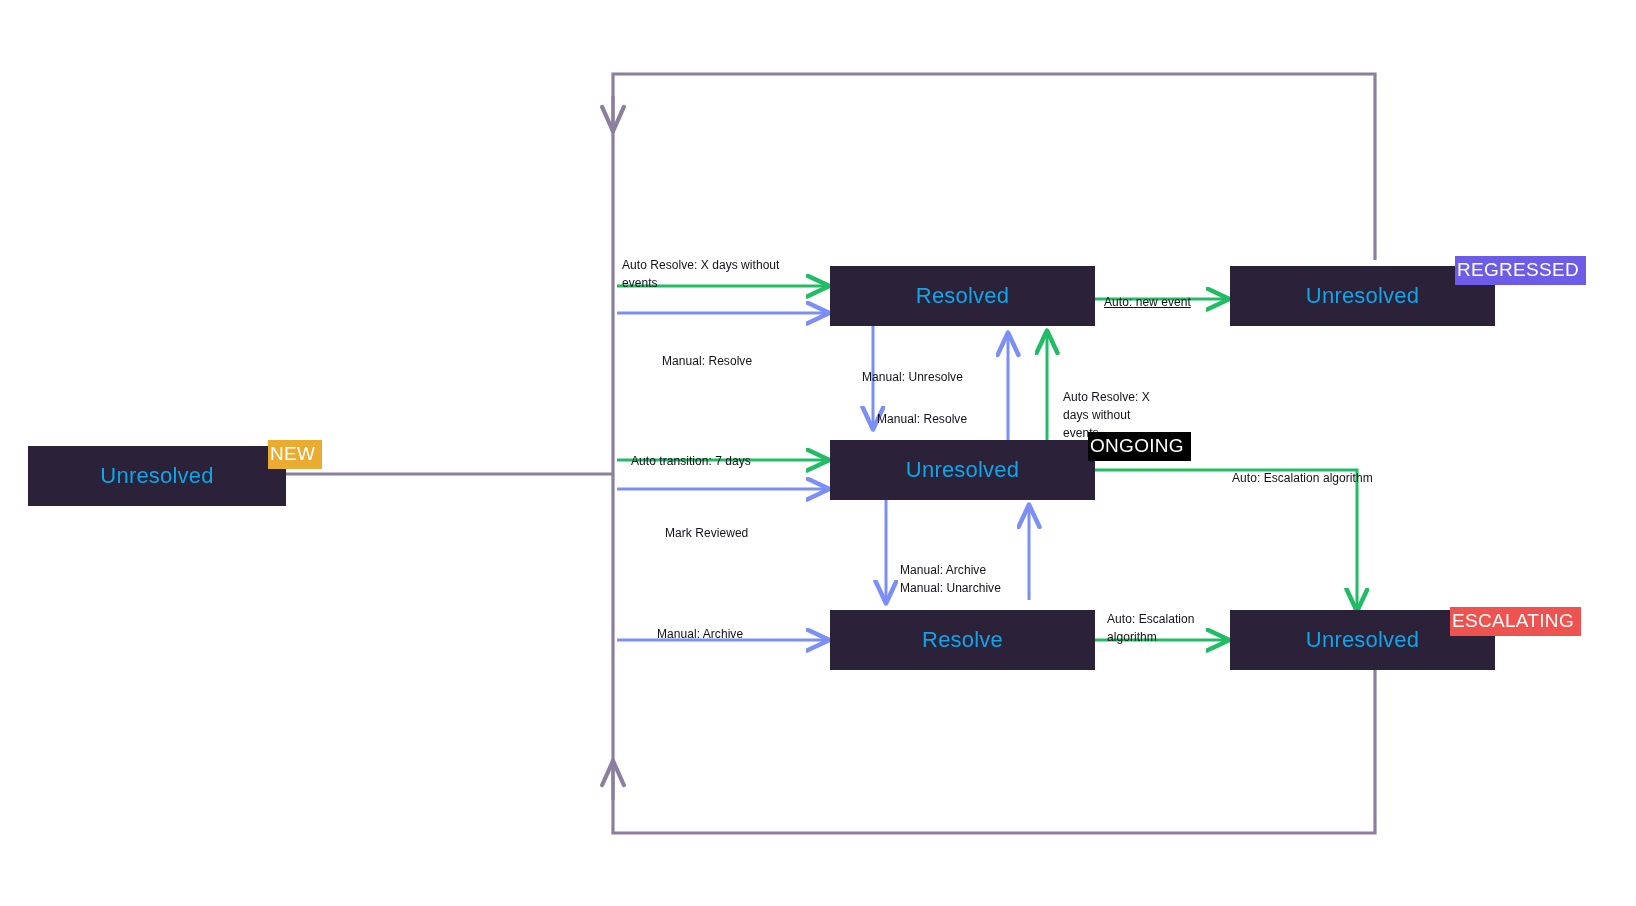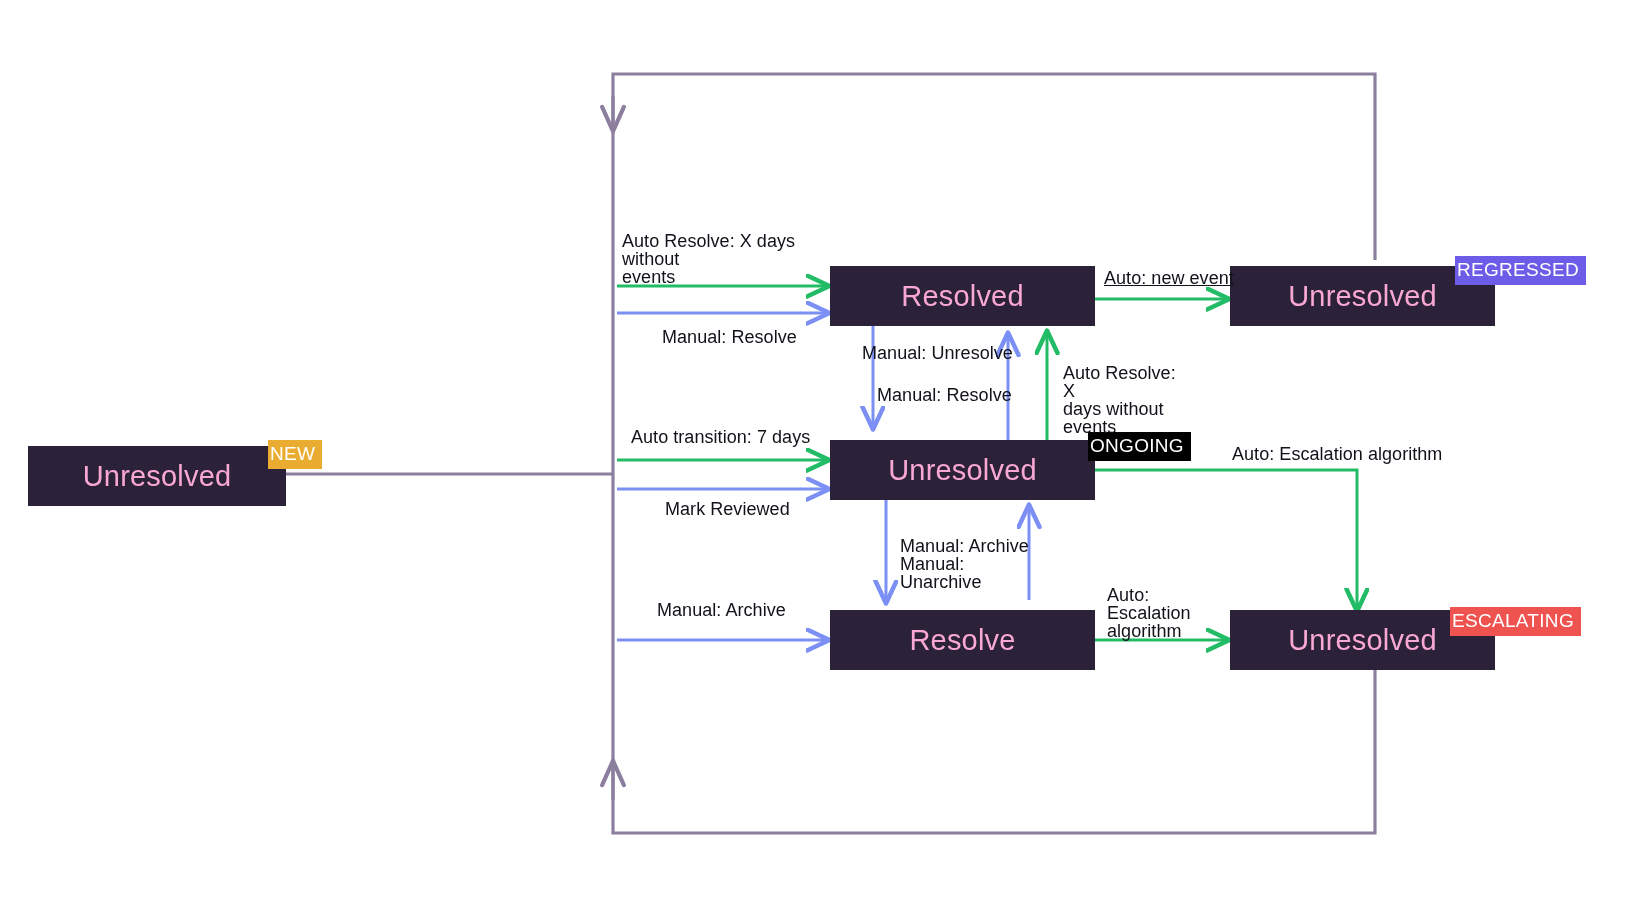--- a/index.html
+++ b/index.html
@@ -20,47 +20,48 @@
   }
   svg#edges {
     position: absolute;
     left: 0; top: 0;
     width: 1636px;
     height: 906px;
   }
   .node {
     position: absolute;
     background: #2b2139;
-    color: #f9a8d4;
+    color: #0ea5e9;
     display: flex;
     align-items: center;
     justify-content: center;
-    font-size: 29px;
+    font-size: 22px;
     font-family: "Liberation Sans", sans-serif;
     letter-spacing: 0.2px;
     box-sizing: border-box;
   }
   .badge {
     position: absolute;
     font-size: 19px;
     color: #ffffff;
     padding: 3px 7px 4px 2px;
     font-family: "Liberation Sans", sans-serif;
     letter-spacing: 0.3px;
     white-space: nowrap;
     box-sizing: border-box;
   }
   .edge-label {
     position: absolute;
-    font-size: 18px;
+    font-size: 12px;
     color: #12121a;
     font-family: "Liberation Sans", sans-serif;
     line-height: 18px;
     white-space: pre-line;
     letter-spacing: 0.05px;
+    margin-top: 24px;
   }
 </style>
 </head>
 <body>
 
 <div id="canvas">
 
   <svg id="edges" viewBox="0 0 1636 906" xmlns="http://www.w3.org/2000/svg">
     <defs>
       <marker id="arrow-green" markerWidth="10" markerHeight="10" refX="7.5" refY="4" orient="auto" markerUnits="strokeWidth">

